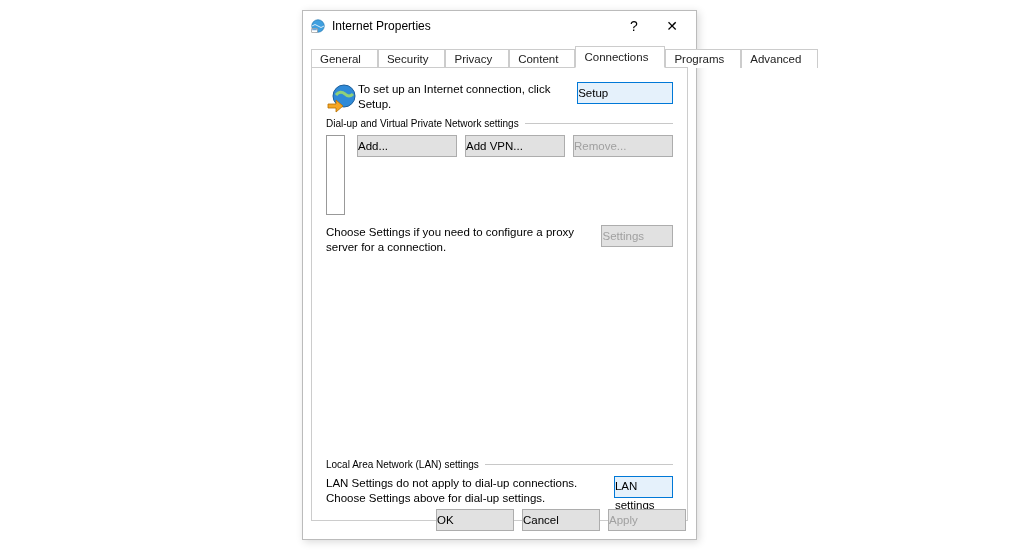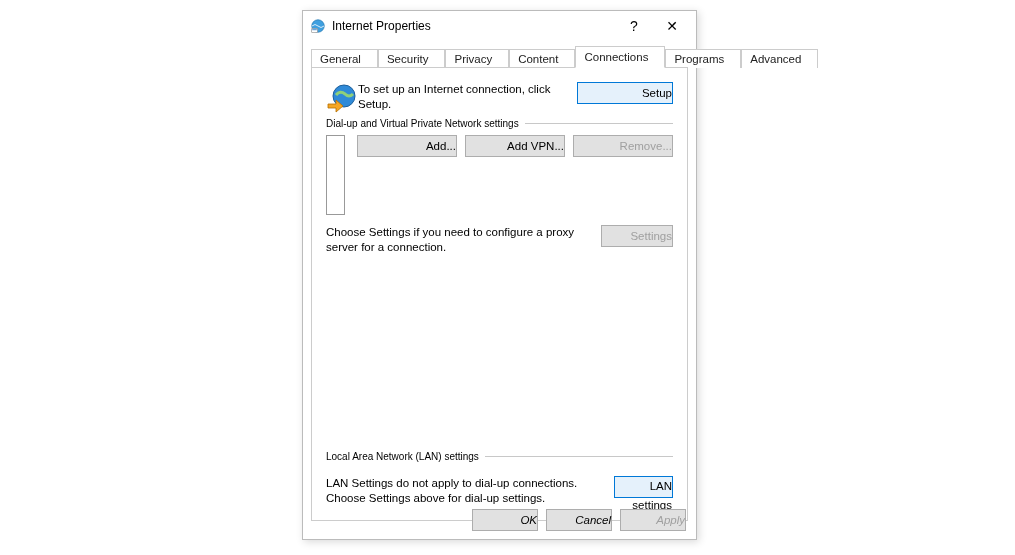--- a/index.html
+++ b/index.html
@@ -100,21 +100,21 @@
       line-height: 1.3;
       padding-top: 0;
     }
     .btn {
       width: 100px;
       height: 22px;
       font-size: 11.5px;
       background: #e1e1e1;
       border: 1px solid #adadad;
       cursor: default;
-      text-align: right;
+      text-align: left;
       padding: 0;
       line-height: 19px;
     }
     .btn.highlight {
       border: 1px solid #0078d7;
       background: #e5f1fb;
     }
     .btn.disabled {
       color: #a0a0a0;
     }
@@ -164,36 +164,35 @@
     .lan-group {
       position: absolute;
       left: 14px;
       right: 14px;
       bottom: 14px;
     }
     .lan-body {
       display: flex;
       align-items: flex-start;
       gap: 12px;
-      margin-top: 14px;
+      margin-top: 6px;
     }
     .lan-text {
       flex: 1 1 auto;
       line-height: 1.3;
     }
     .footer {
       position: absolute;
       right: 10px;
       bottom: 8px;
       display: flex;
       gap: 8px;
     }
     .footer .btn {
-      width: 66px;
-      font-style: italic;
+      width: 78px;
     }
   </style>
 </head>
 <body>
 
 <div class="dialog">
 
   <div class="titlebar">
     <span class="titlebar-icon">
       <svg viewBox="0 0 16 16" width="16" height="16">

